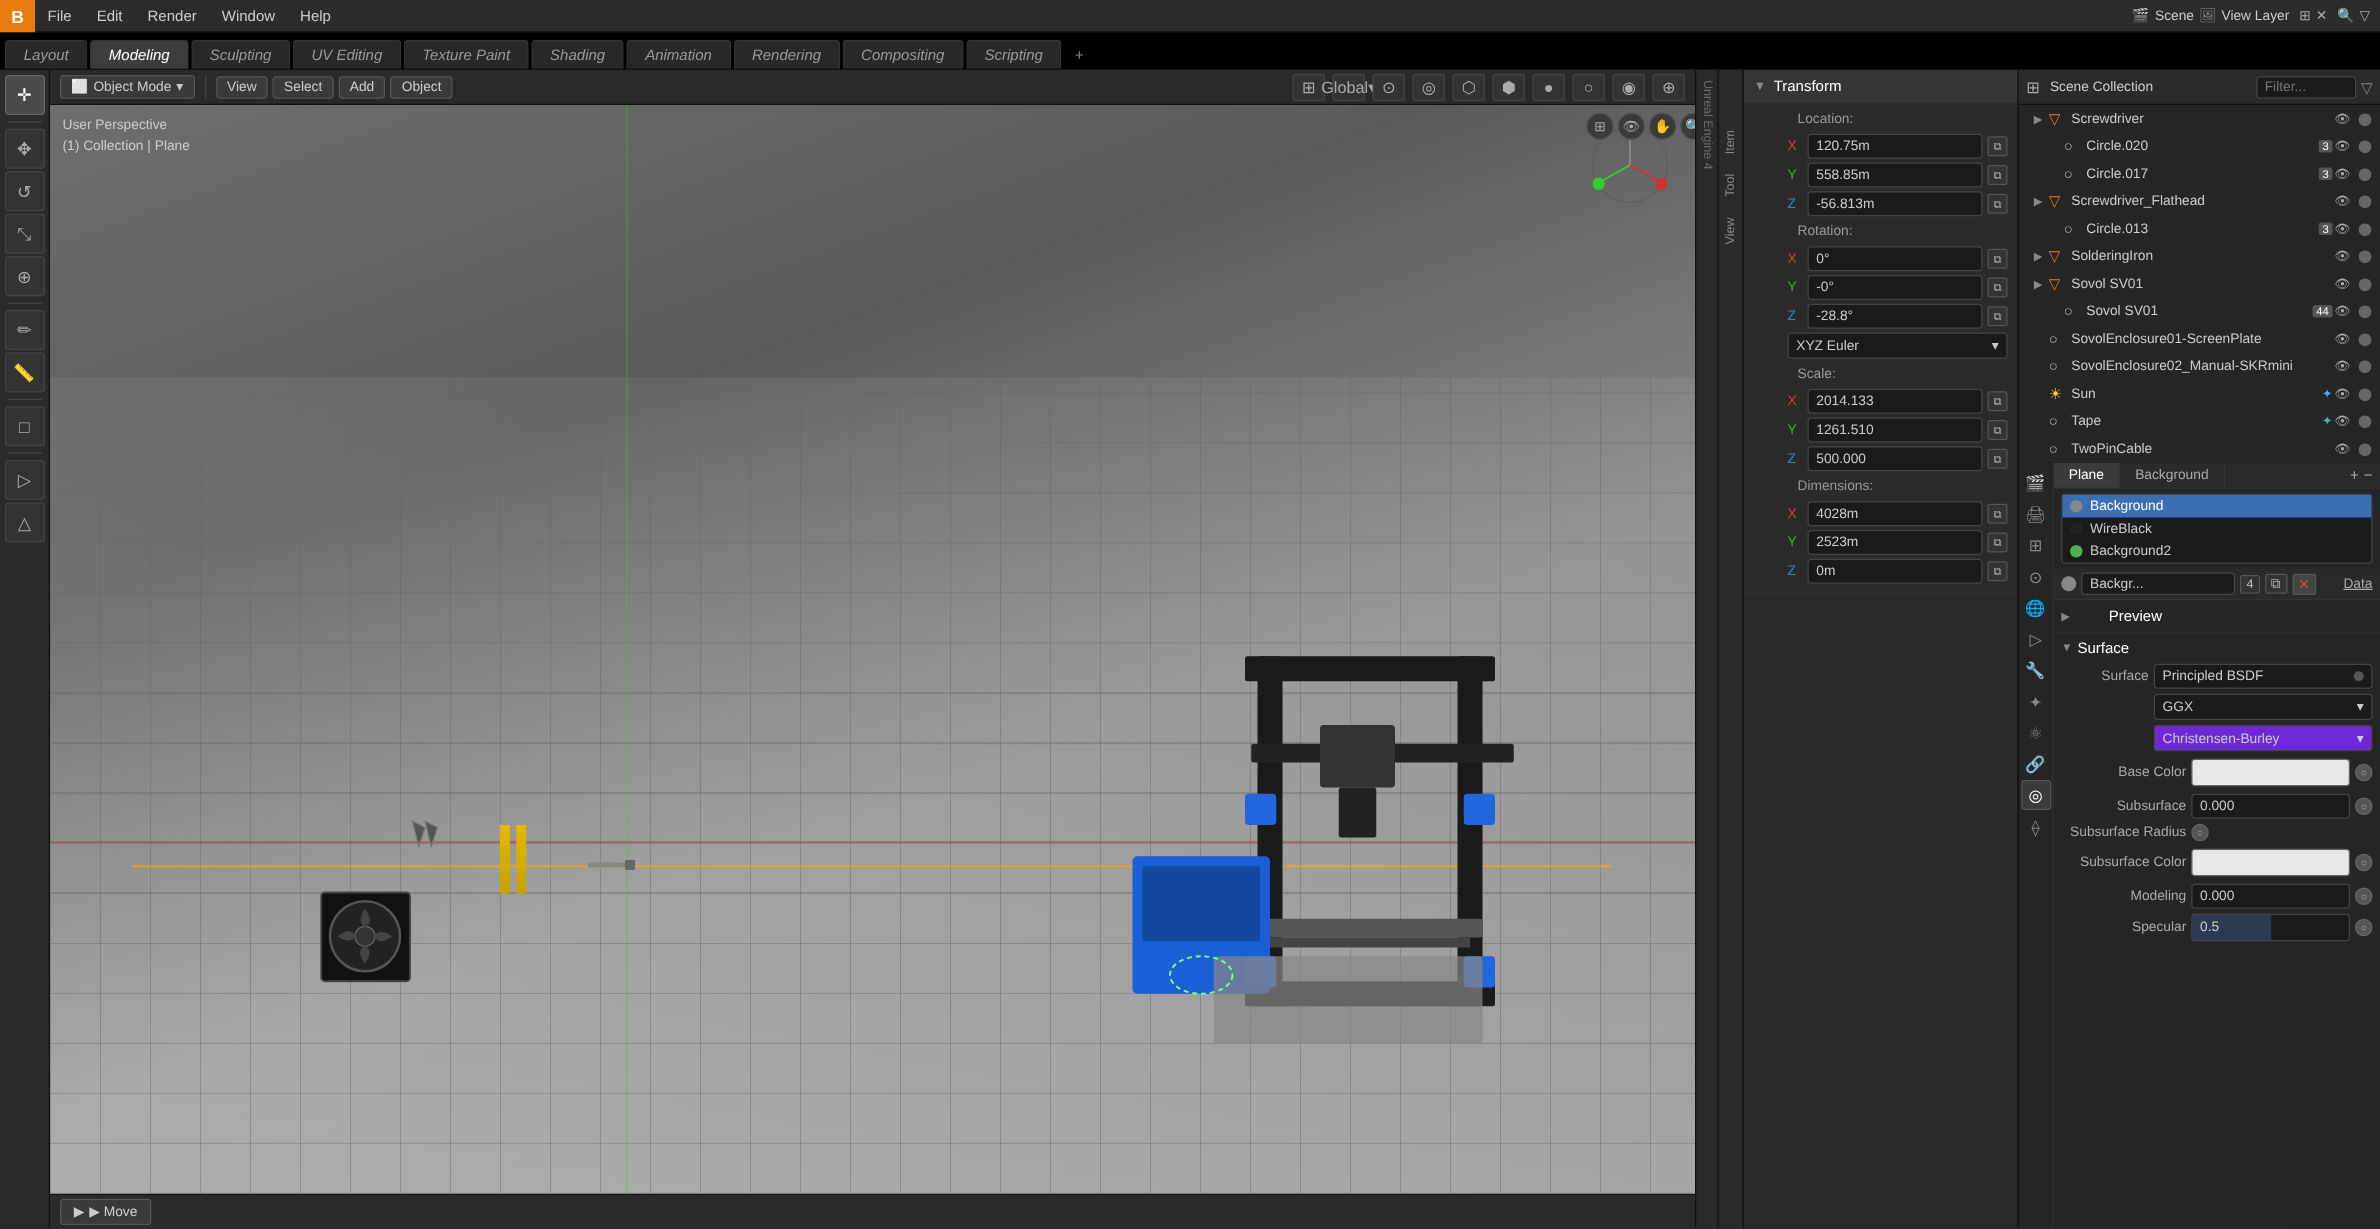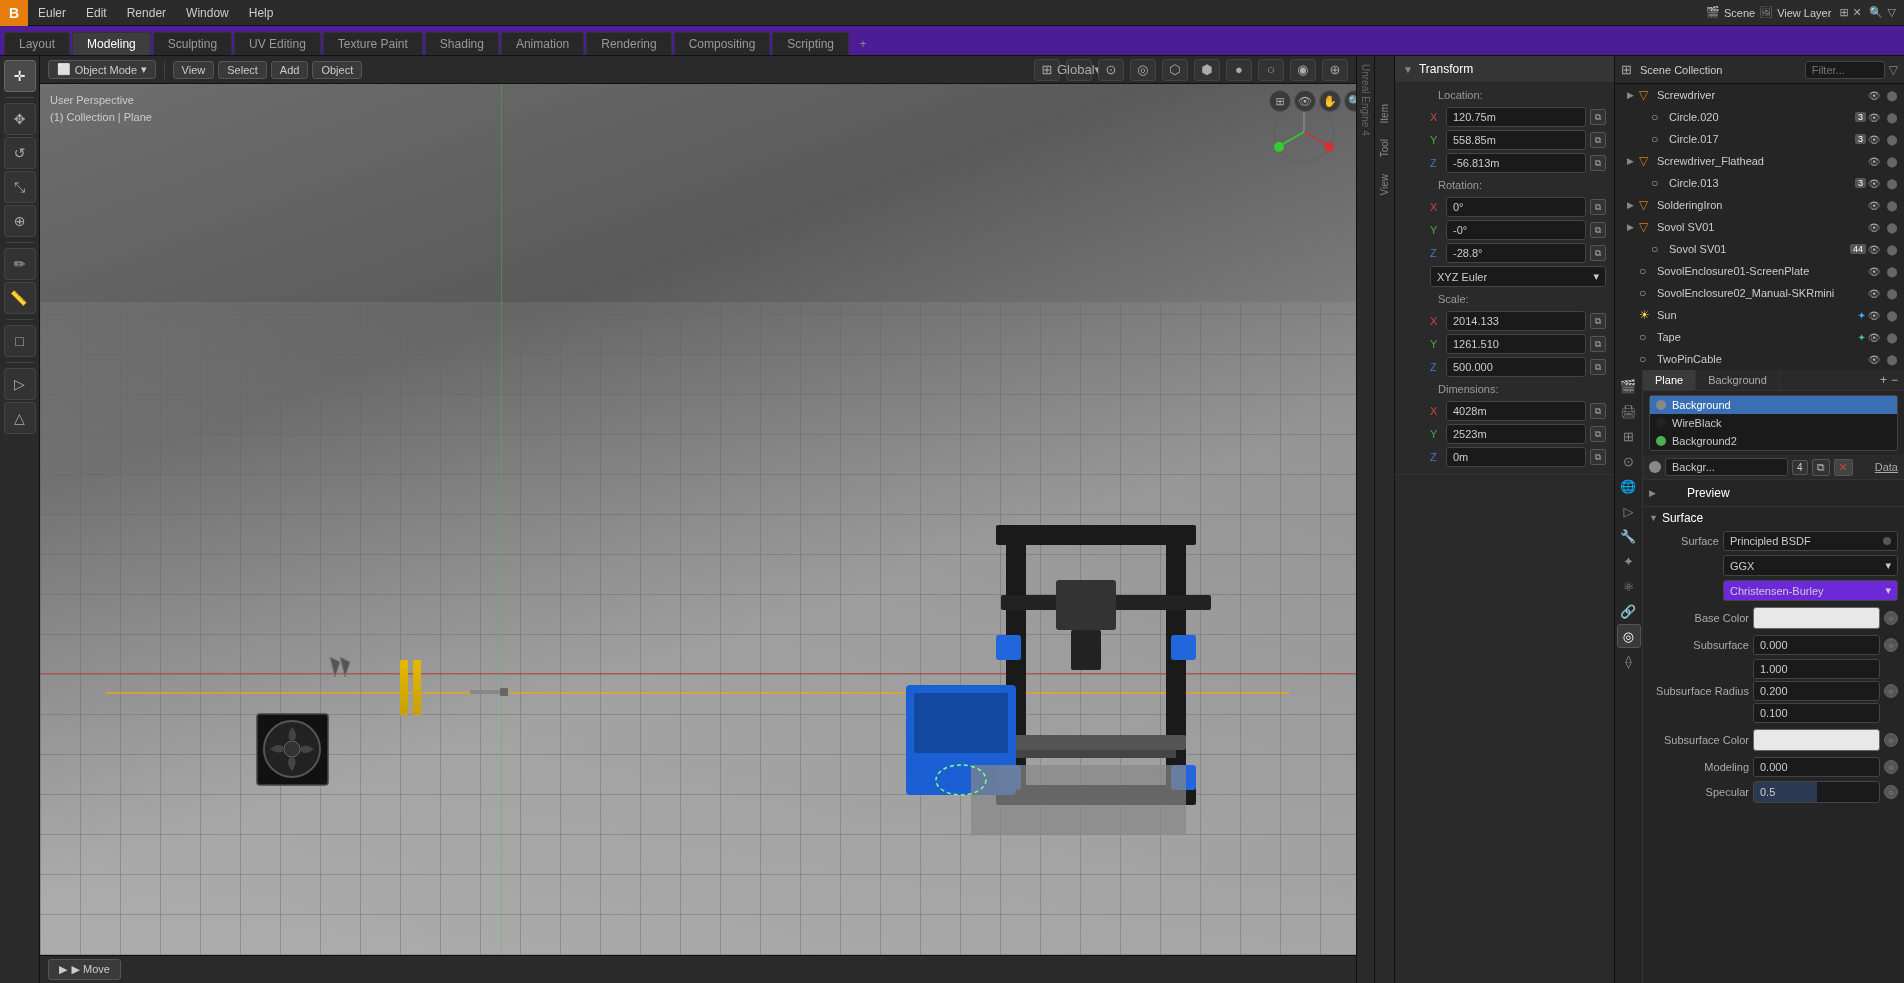--- a/index.html
+++ b/index.html
@@ -37,26 +37,27 @@
       height: 100%;
       display: flex; align-items: center;
       font-size: 12px;
     }
     .menu-separator { flex: 1; }
     .menu-right { display: flex; align-items: center; padding: 0 8px; }
 
     
     #workspace-tabs {
       height: 30px;
-      background: #4c1d95;
+      background: #000000;
       display: flex;
       align-items: flex-end;
       border-bottom: 1px solid #111;
       flex-shrink: 0;
       padding-left: 4px;
+      font-style: italic;
     }
     .workspace-tab {
       padding: 4px 14px;
       color: #999;
       cursor: pointer;
       font-size: 12px;
       background: #282828;
       border: 1px solid #333;
       border-bottom: none;
       border-radius: 3px 3px 0 0;
@@ -340,21 +341,21 @@
       cursor: pointer;
     }
   </style>
 </head>
 <body>
 
 <div id="top-menu">
   <div class="menu-logo">
     <span>B</span>
   </div>
-  <div class="menu-item">Euler</div>
+  <div class="menu-item">File</div>
   <div class="menu-item">Edit</div>
   <div class="menu-item">Render</div>
   <div class="menu-item">Window</div>
   <div class="menu-item">Help</div>
   <div class="menu-separator"></div>
   <div class="menu-right">
     <span style="font-size:11px;color:#888;">🎬</span>
     <span style="padding:0 4px;font-size:11px;color:#ccc;">Scene</span>
     <span style="font-size:11px;color:#888;">🖼</span>
     <span style="padding:0 4px;font-size:11px;color:#ccc;">View Layer</span>
@@ -934,25 +935,20 @@
           <div style="display:flex;align-items:center;padding:2px 6px;gap:4px;">
             <span style="font-size:11px;color:#aaa;width:100px;text-align:right;flex-shrink:0;">Subsurface</span>
             <div style="flex:1;background:#1a1a1a;border:1px solid #444;border-radius:3px;padding:3px 6px;color:#ccc;font-size:11px;display:flex;align-items:center;justify-content:space-between;cursor:pointer;">
               <span>0.000</span>
             </div>
             <div style="width:14px;height:14px;border-radius:50%;background:#555;border:1px solid #666;display:flex;align-items:center;justify-content:center;cursor:pointer;font-size:8px;color:#aaa;">○</div>
           </div>
 
           <div style="display:flex;align-items:center;padding:2px 6px;gap:4px;">
             <span style="font-size:11px;color:#aaa;width:100px;text-align:right;flex-shrink:0;">Subsurface Radius</span>
-            <div style="flex:1;display:flex;flex-direction:column;gap:2px;">
-              <div style="background:#1a1a1a;border:1px solid #444;border-radius:3px;padding:3px 6px;color:#ccc;font-size:11px;cursor:pointer;">1.000</div>
-              <div style="background:#1a1a1a;border:1px solid #444;border-radius:3px;padding:3px 6px;color:#ccc;font-size:11px;cursor:pointer;">0.200</div>
-              <div style="background:#1a1a1a;border:1px solid #444;border-radius:3px;padding:3px 6px;color:#ccc;font-size:11px;cursor:pointer;">0.100</div>
-            </div>
             <div style="width:14px;height:14px;border-radius:50%;background:#555;border:1px solid #666;display:flex;align-items:center;justify-content:center;cursor:pointer;font-size:8px;color:#aaa;">○</div>
           </div>
 
           <div style="display:flex;align-items:center;padding:4px 6px;gap:4px;">
             <span style="font-size:11px;color:#aaa;width:100px;text-align:right;flex-shrink:0;">Subsurface Color</span>
             <div style="flex:1;background:#e8e8e8;border:1px solid #666;border-radius:3px;padding:3px 6px;color:#333;font-size:11px;height:22px;cursor:pointer;"></div>
             <div style="width:14px;height:14px;border-radius:50%;background:#555;border:1px solid #666;display:flex;align-items:center;justify-content:center;cursor:pointer;font-size:8px;color:#aaa;">○</div>
           </div>
 
           <div style="display:flex;align-items:center;padding:2px 6px;gap:4px;">

